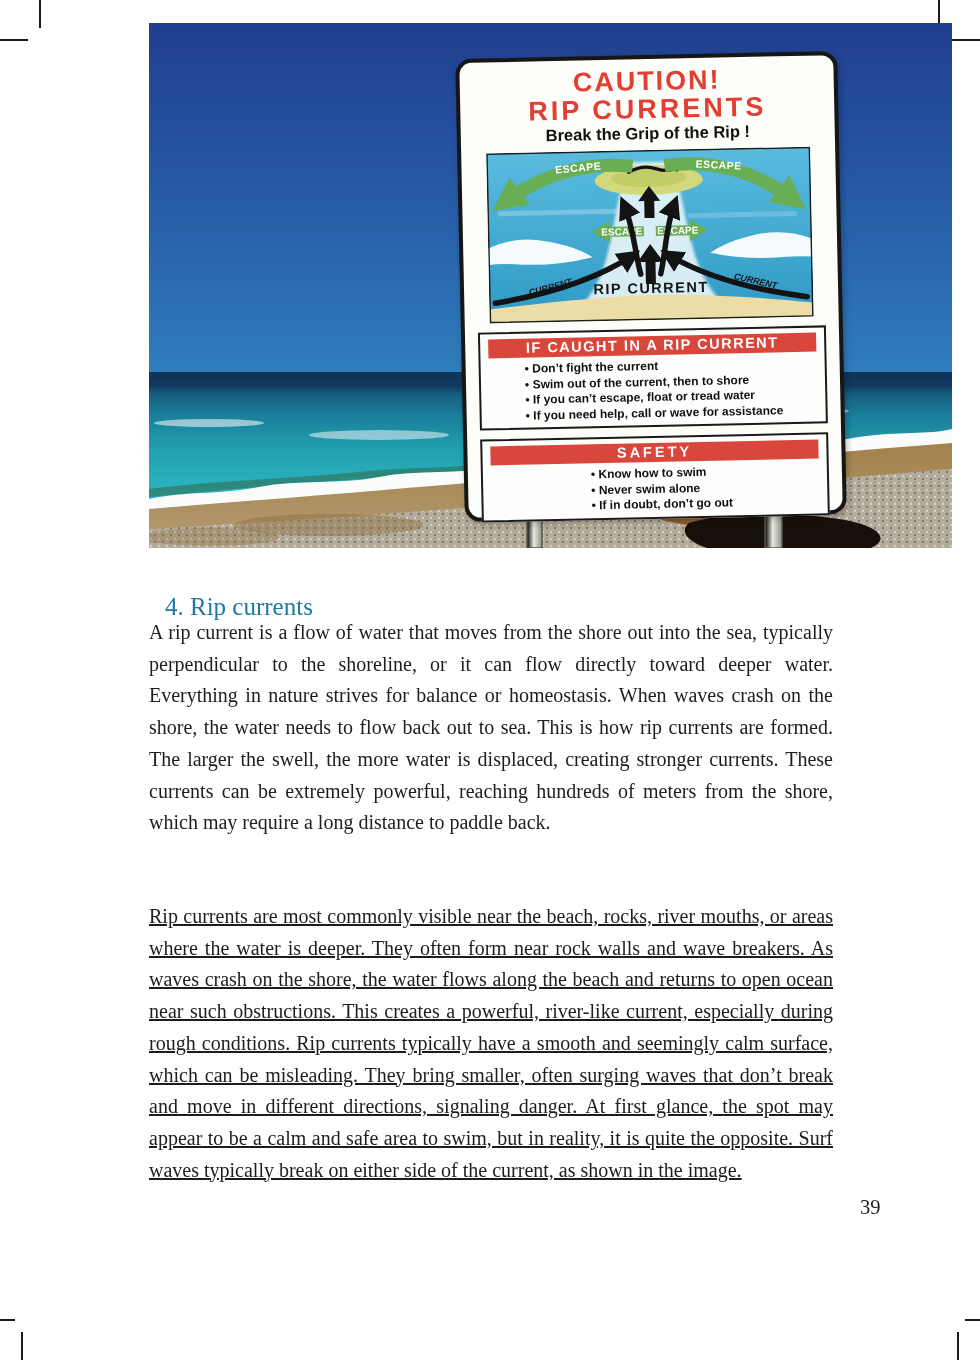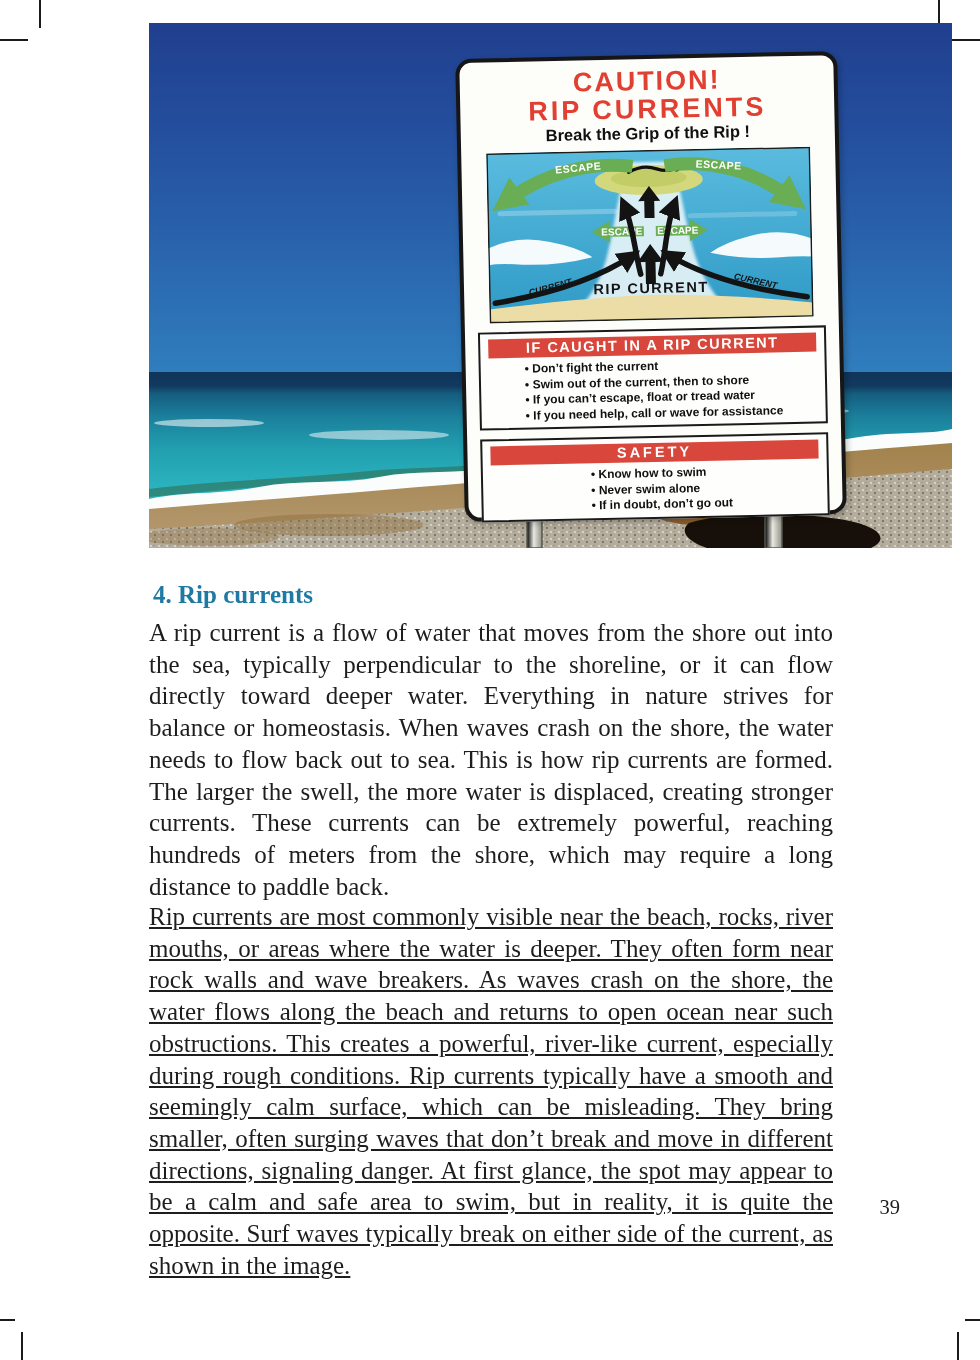--- a/index.html
+++ b/index.html
@@ -44,27 +44,27 @@
   .sign-box li::before{content:"\2022  ";}
   .sign-box.safety ul{padding-left:100px;}
   .sign-box.safety .banner{letter-spacing:3px;}
   
   .heading{
     position:absolute;left:149px;top:576px;width:500px;
     font-family:"Liberation Serif", serif;font-size:25px;line-height:30px;color:#1e7aa3;
   }
   .para{
     position:absolute;left:149px;width:684px;
-    font-family:"Liberation Serif", serif;font-size:25px;line-height:31.7px;color:#1d1d1d;
+    font-family:"Liberation Serif", serif;font-size:20px;line-height:31.7px;color:#1d1d1d;
     text-align:justify;hyphens:auto;-webkit-hyphens:auto;
   }
   .para.p1{top:617px;}
   .para.p2{top:901px;text-decoration:underline;}
   .page-number{
-    position:absolute;left:860px;top:1196px;width:40px;text-align:right;
+    position:absolute;left:860px;top:1196px;width:40px;
     font-family:"Liberation Serif", serif;font-size:20.5px;color:#1d1d1d;
   }
 </style>
 </head>
 <body>
 
 <div class="crop" style="left:39px;top:0;width:2px;height:28px"></div>
 <div class="crop" style="left:0;top:39px;width:28px;height:2px"></div>
 <div class="crop" style="left:938px;top:0;width:2px;height:28px"></div>
 <div class="crop" style="left:951px;top:39px;width:29px;height:2px"></div>
@@ -195,16 +195,16 @@
       <div class="banner">SAFETY</div>
       <ul>
         <li>Know how to swim</li>
         <li>Never swim alone</li>
         <li>If in doubt, don’t go out</li>
       </ul>
     </div>
   </div>
 </div>
 
-<h2 class="heading" style="margin:4px;font-weight:bold;">4. Rip currents</h2>
+<h2 class="heading" style="margin:16px;font-weight:normal;">4. Rip currents</h2>
 <p class="para p1" style="margin:0;">A rip current is a flow of water that moves from the shore out into the sea, typically perpendicular to the shoreline, or it can flow directly toward deeper water. Everything in nature strives for balance or homeostasis. When waves crash on the shore, the water needs to flow back out to sea. This is how rip currents are formed. The larger the swell, the more water is displaced, creating stronger currents. These currents can be extremely powerful, reaching hundreds of meters from the shore, which may require a long distance to paddle back.</p>
 <p class="para p2" style="margin:0;">Rip currents are most commonly visible near the beach, rocks, river mouths, or areas where the water is deeper. They often form near rock walls and wave breakers. As waves crash on the shore, the water flows along the beach and returns to open ocean near such obstructions. This creates a powerful, river-like current, especially during rough conditions. Rip currents typically have a smooth and seemingly calm surface, which can be misleading. They bring smaller, often surging waves that don’t break and move in different directions, signaling danger. At first glance, the spot may appear to be a calm and safe area to swim, but in reality, it is quite the opposite. Surf waves typically break on either side of the current, as shown in the image.</p>
 <div class="page-number">39</div>
 
 </body></html>

